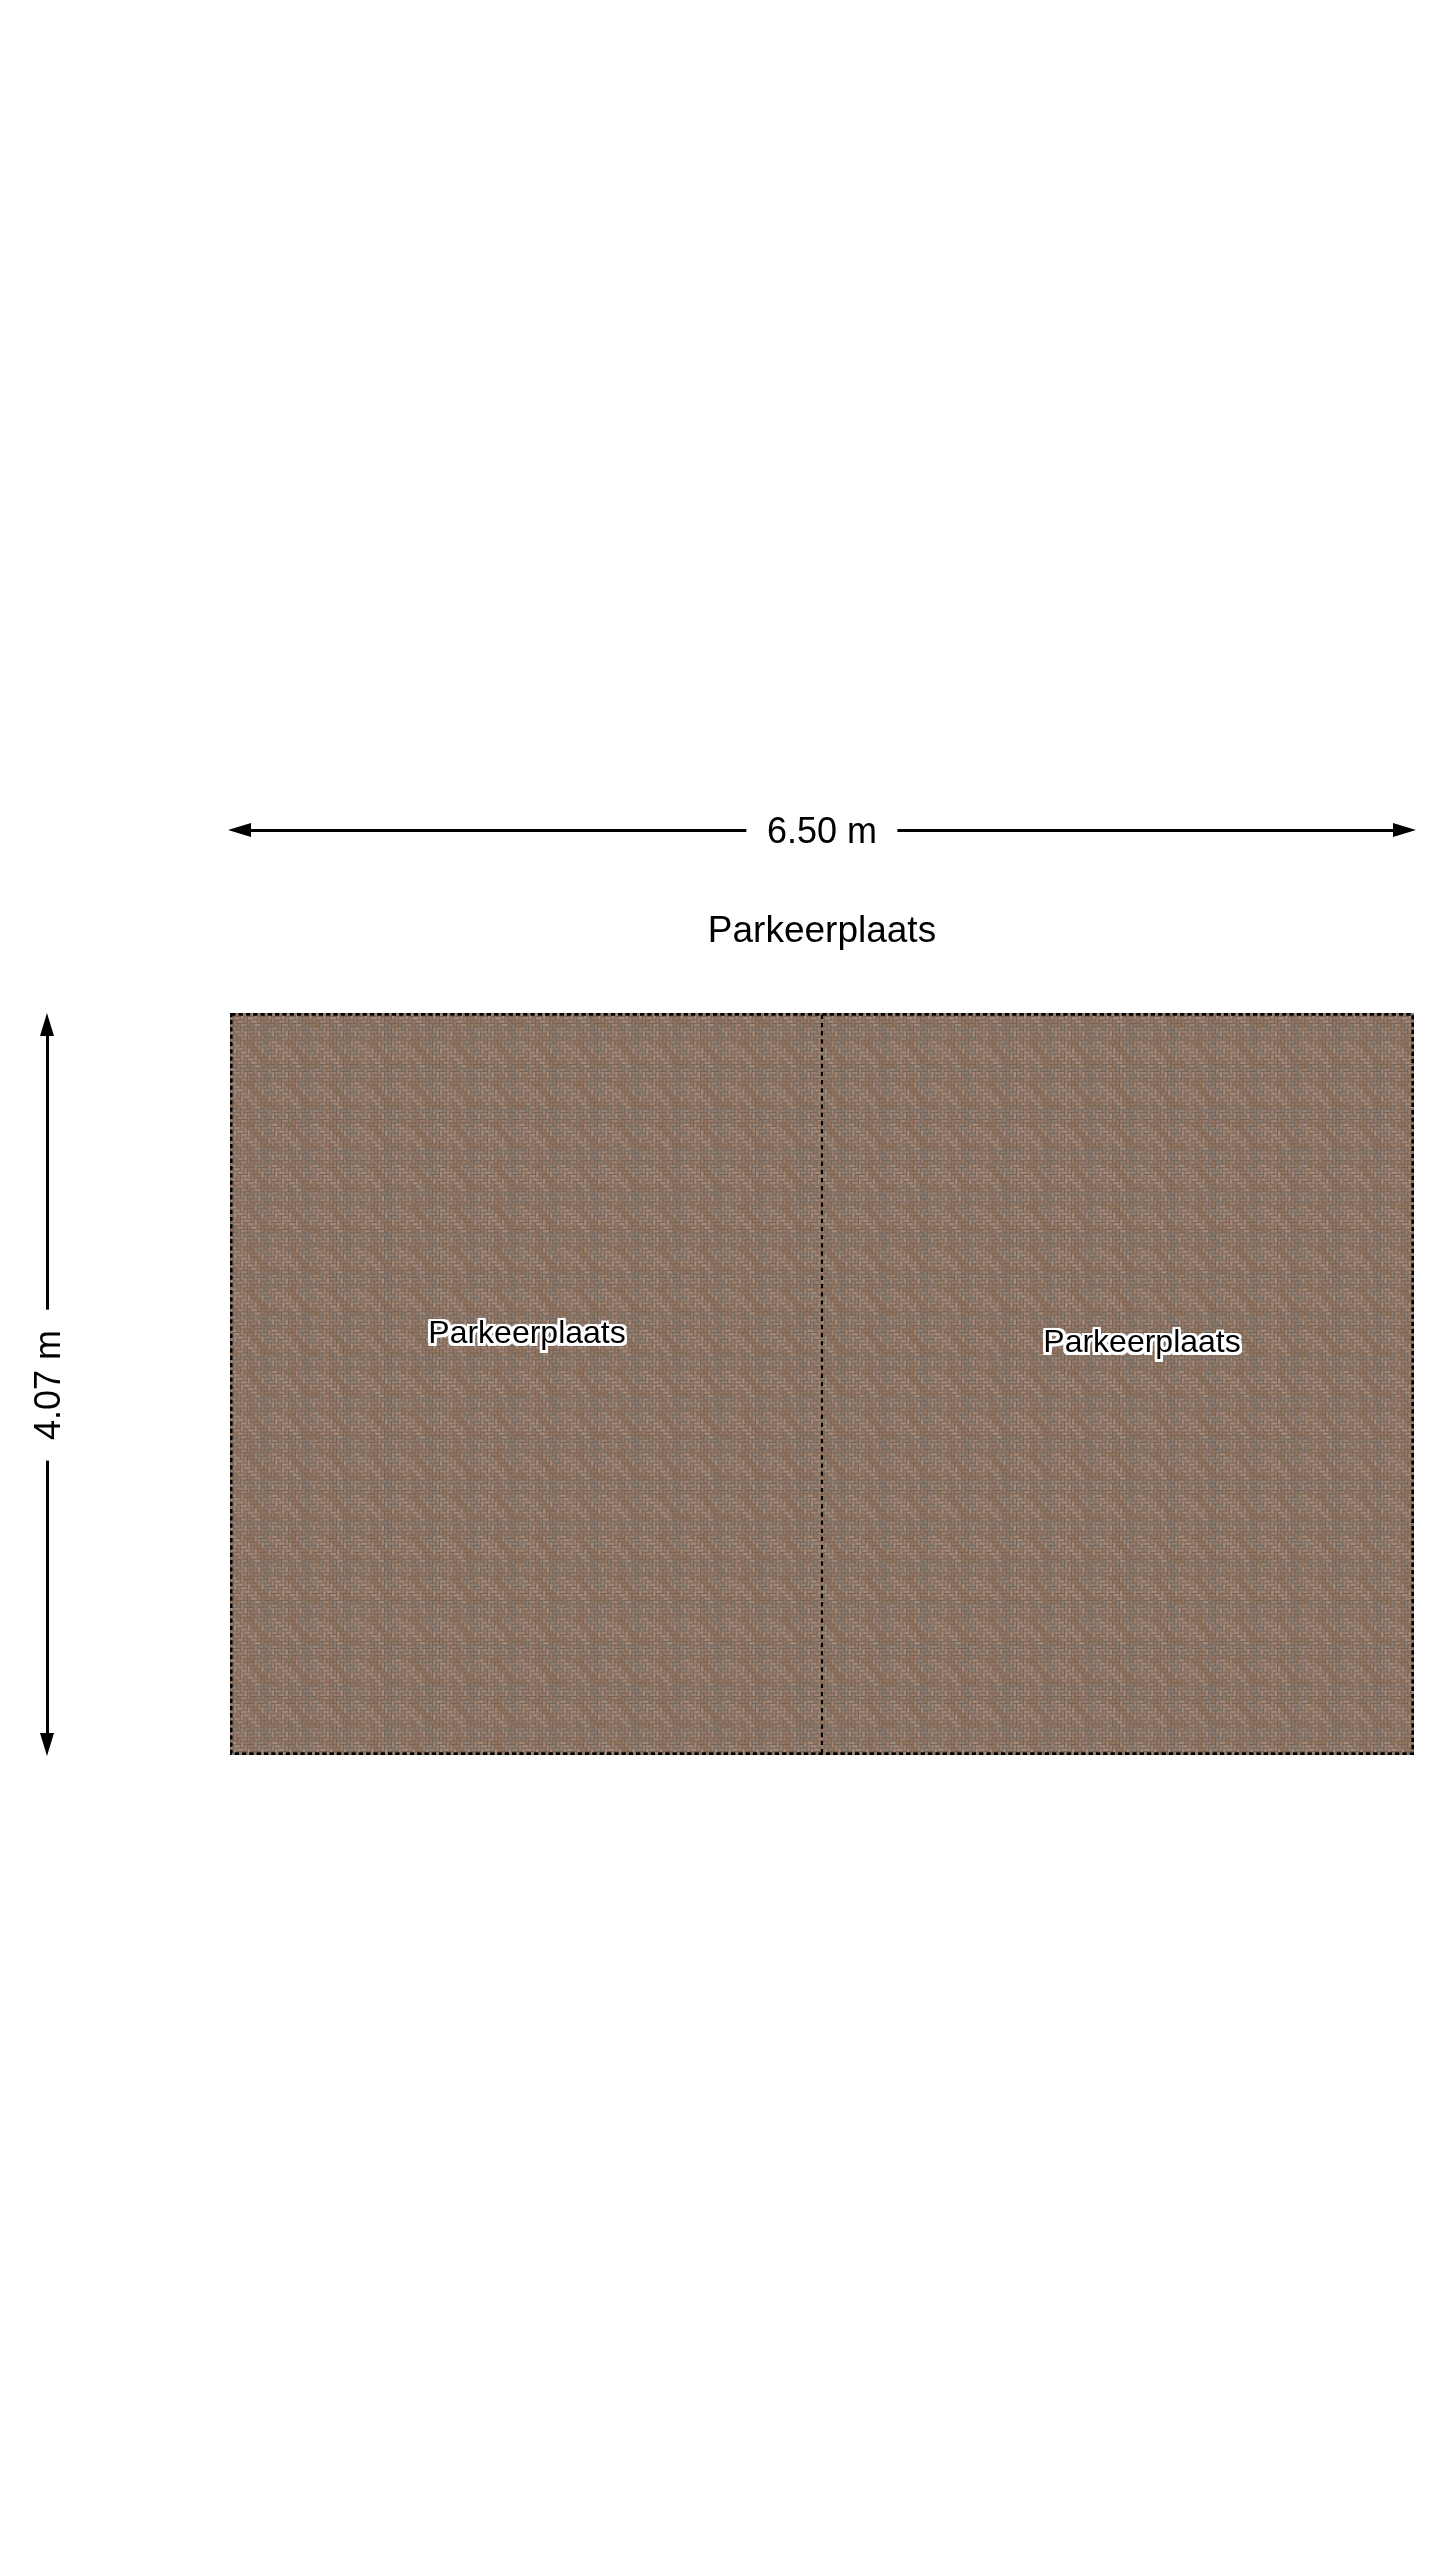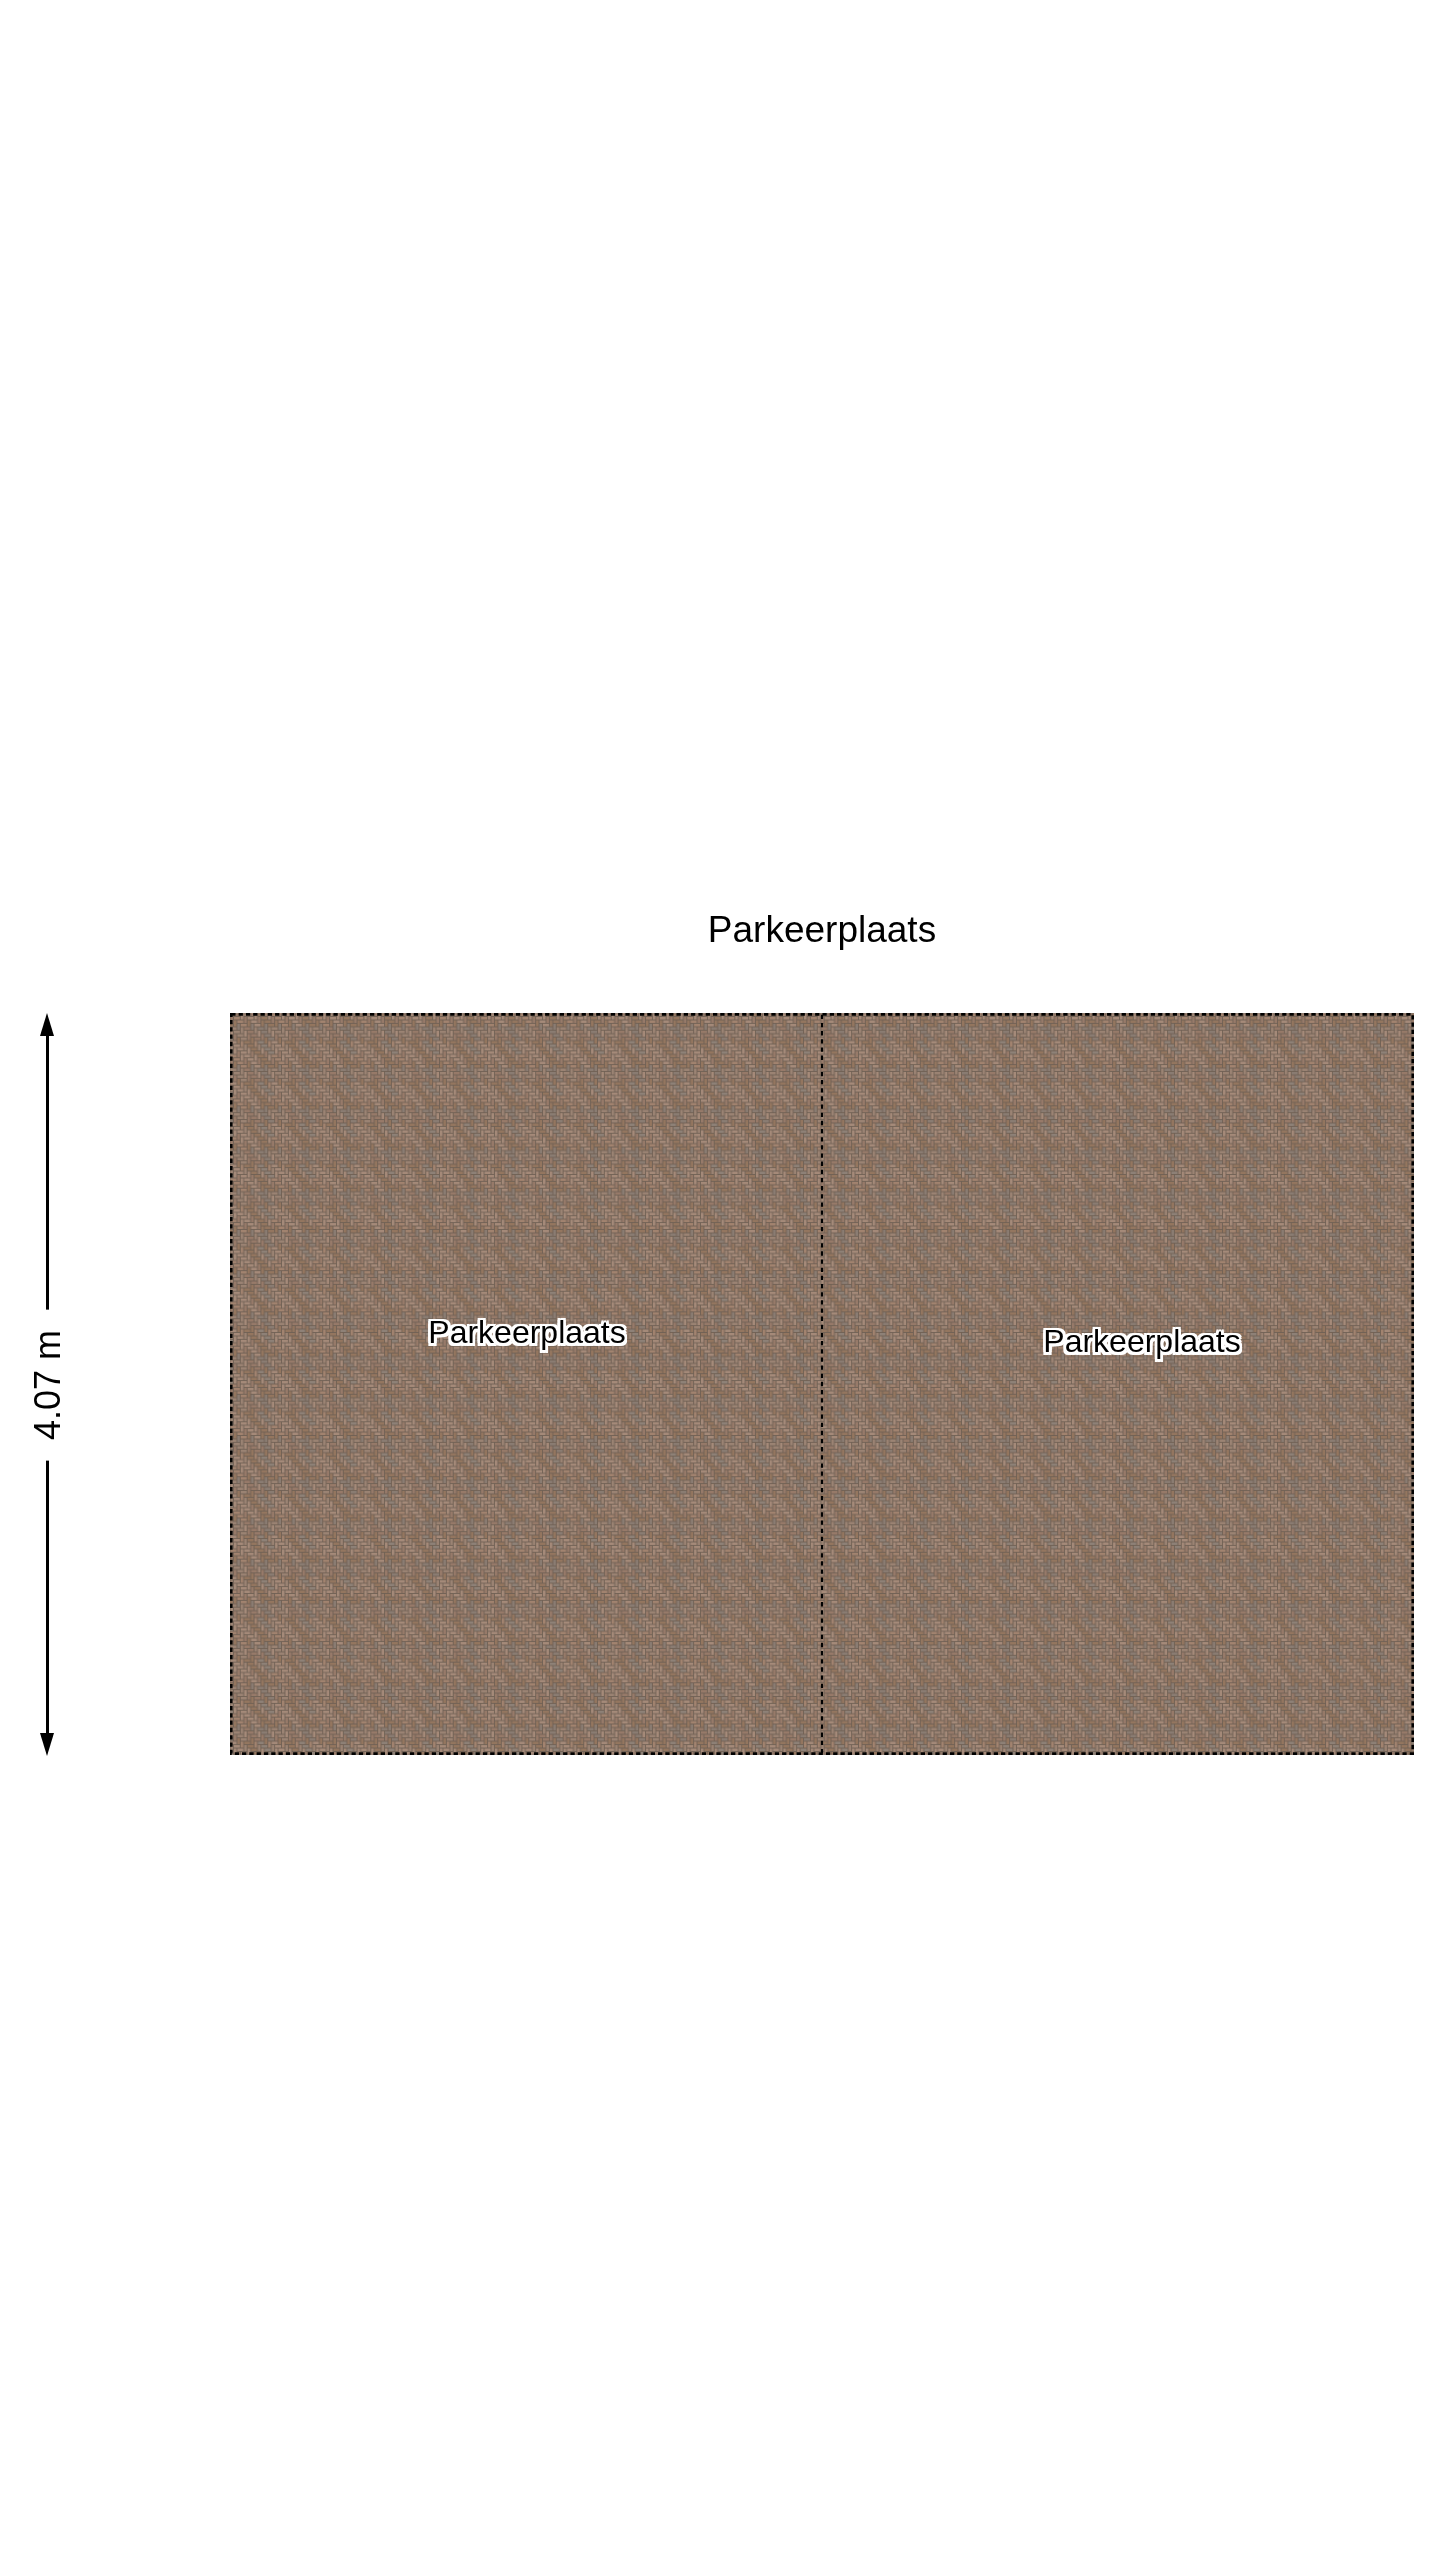--- a/index.html
+++ b/index.html
@@ -60,20 +60,26 @@
       -1.7px -1.7px 0 #fff, 1.7px -1.7px 0 #fff, -1.7px 1.7px 0 #fff, 1.7px 1.7px 0 #fff;
   }
   .sl-left{left:297px;top:320px;}
   .sl-right{left:912px;top:329px;}
 </style>
 </head>
 <body>
 
 <div class="canvas">
 
+  <div class="dim-top">
+    <div class="hline"></div>
+    <div class="ah ah-left"></div>
+    <div class="ah ah-right"></div>
+    <span class="dim-label">6.50 m</span>
+  </div>
 
   <div class="plan-title">Parkeerplaats</div>
 
   <div class="dim-left">
     <div class="vline"></div>
     <div class="ah ah-up"></div>
     <div class="ah ah-down"></div>
     <span class="dim-label rotated">4.07 m</span>
   </div>
 

